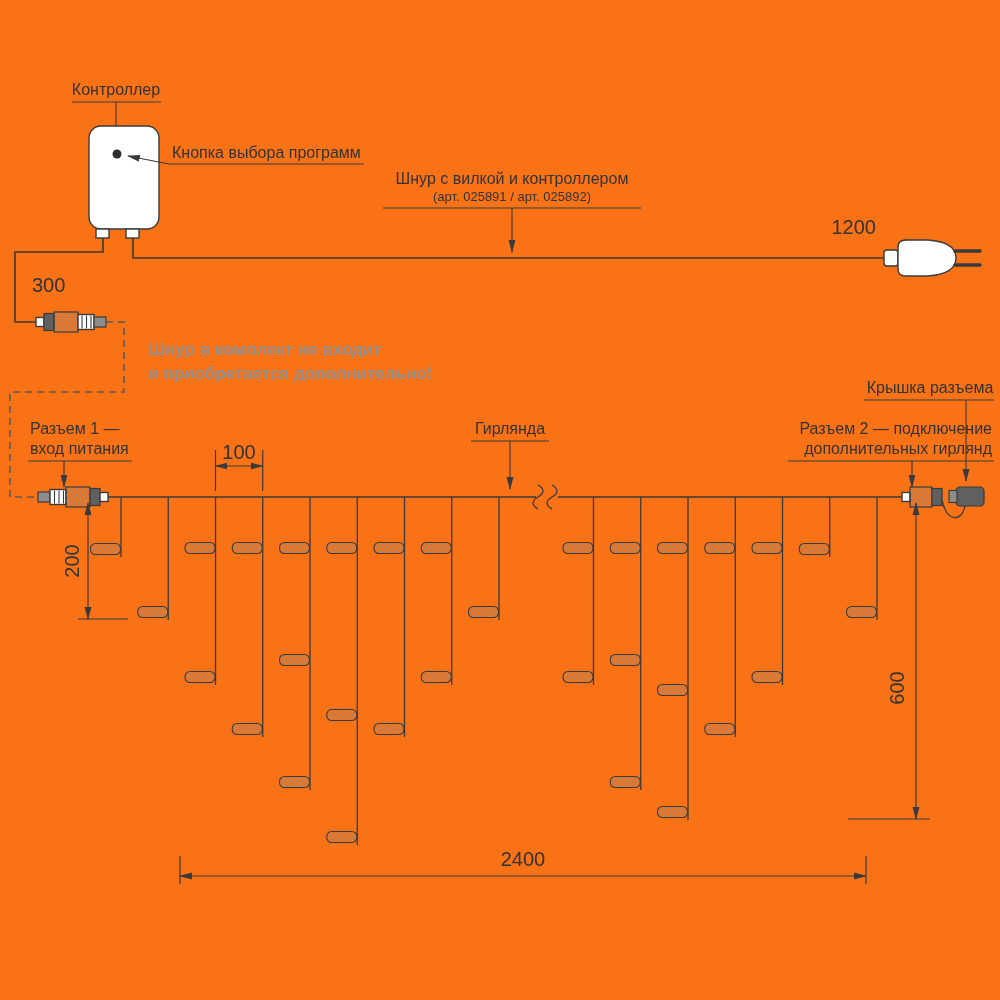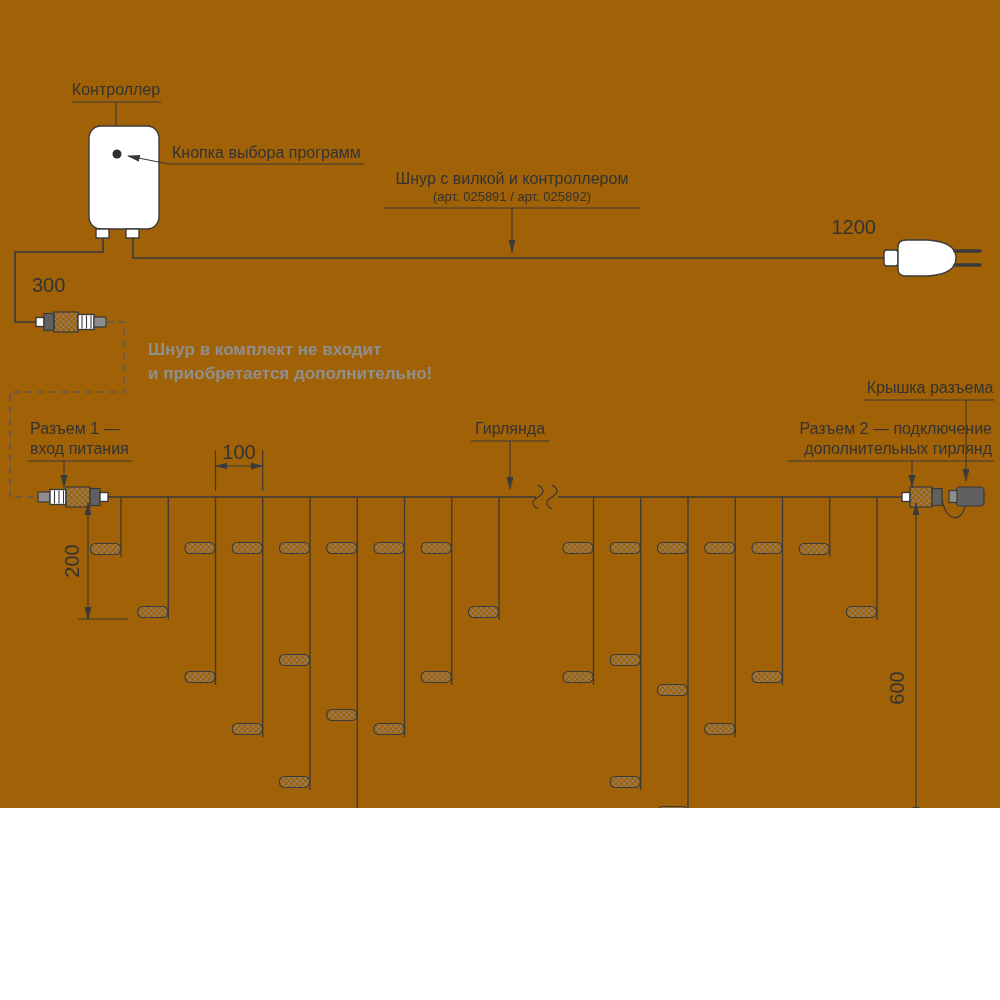--- a/index.html
+++ b/index.html
@@ -1,16 +1,16 @@
 <!DOCTYPE html>
 <html><head>
 <meta charset="utf-8">
 <style>
   html,body{margin:0;padding:0;background:#fff;}
-  .canvas{width:1000px;height:808px;position:relative;background:#a16207;overflow:hidden;}
+  .canvas{width:1000px;height:1000px;position:relative;background:#f97316;overflow:hidden;}
   svg{display:block;}
   text{font-family:"Liberation Sans", sans-serif;fill:#333;}
   .lbl{font-size:16px;}
   .sm{font-size:13px;}
   .dim{font-size:20px;}
   .muted{font-size:17px;font-weight:bold;fill:#8f8f8f;}
   .ln{stroke:#3a3a3a;stroke-width:1.6;fill:none;}
   .ln2{stroke:#3a3a3a;stroke-width:1.3;fill:none;}
   .thin{stroke:#3a3a3a;stroke-width:1.1;}
   .box{stroke:#3a3a3a;stroke-width:1.4;fill:#fff;}

